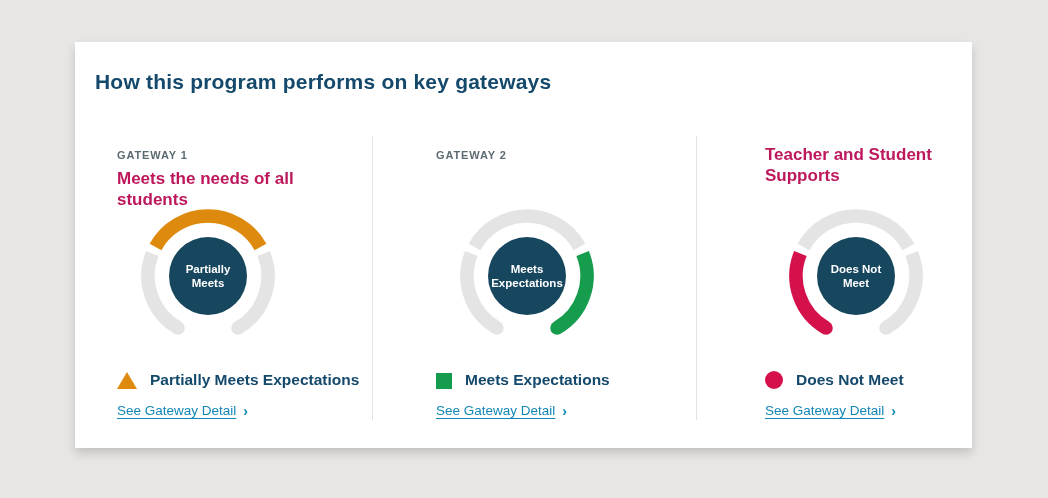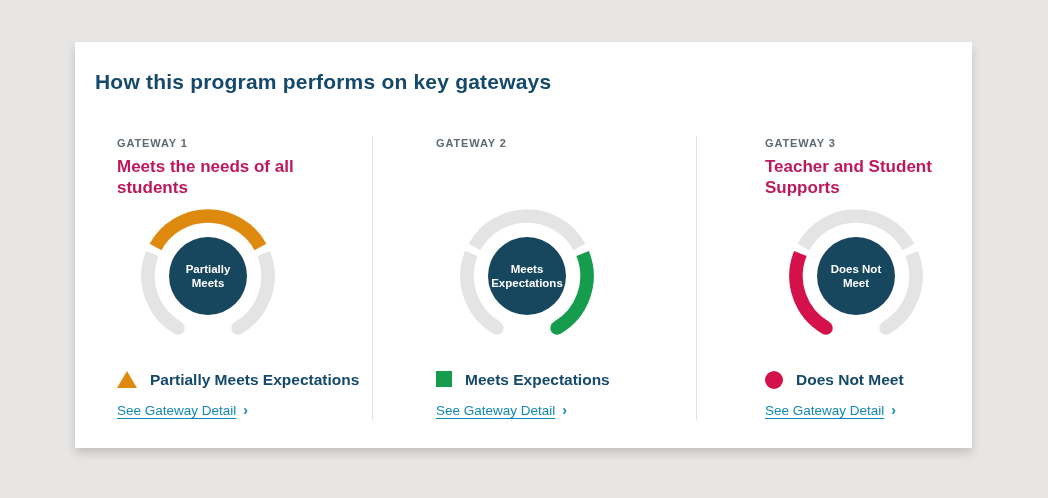--- a/index.html
+++ b/index.html
@@ -28,48 +28,49 @@
   }
   .divider.d1 { left:297px; }
   .divider.d2 { left:621px; }
   .col { position:absolute; top:95px; width:272px; height:300px; }
   .col.c1 { left:42px; }
   .col.c2 { left:361px; }
   .col.c3 { left:690px; }
   .eyebrow {
     font-size:11px; font-weight:bold; color:#5c6a72;
     letter-spacing:0.9px;
+    margin-top:12px;
   }
   .gw-title {
     margin-top:7px; width:218px;
     font-size:17px; font-weight:bold; color:#be185d;
     line-height:1.25;
   }
   .gauge {
     position:absolute; left:16px; top:64px;
     width:150px; height:150px; display:block;
   }
   .rating-row {
     position:absolute; top:234px; left:0;
-    display:flex; align-items:flex-start;
+    display:flex; align-items:flex-end;
   }
   .rating-shape { flex:0 0 auto; margin-right:13px; }
   .shape-triangle {
     width:0; height:0;
     border-left:10px solid transparent;
     border-right:10px solid transparent;
     border-bottom:17px solid #de8a0e;
   }
   .shape-square { width:16px; height:16px; background:#169c4d; }
   .shape-circle { width:18px; height:18px; border-radius:50%; background:#d4114a; }
   .rating-label { font-size:15.5px; font-weight:bold; color:#14496b; }
   .detail-link {
     position:absolute; top:266px; left:0;
     font-size:13.5px; color:#1187b5; cursor:pointer;
-    text-decoration:none; display:flex; align-items:flex-start;
+    text-decoration:none; display:flex; align-items:flex-end;
   }
   .detail-link .link-text { text-decoration:underline; text-underline-offset:3px; }
   .detail-link .chevron {
     margin-left:7px; font-size:14px; font-weight:bold;
     text-decoration:none; line-height:1;
   }
 </style>
 </head>
 <body style="background: rgb(231, 230, 229);">
 
@@ -116,21 +117,20 @@
       <span class="rating-shape shape-square" style="background: rgb(22, 156, 77);"></span>
       <span class="rating-label">Meets Expectations</span>
     </div>
     <a class="detail-link" href="#">
       <span class="link-text">See Gateway Detail</span>
       <span class="chevron">›</span>
     </a>
   </div>
 
   <div class="col c3">
-    <div class="eyebrow">GATEWAY 3</div>
     <div class="gw-title">Teacher and Student Supports</div>
     <svg class="gauge" viewBox="0 0 150 150">
         <path d="M 45.00 126.96 A 60 60 0 0 1 19.37 52.52" fill="none" stroke="#d4114a" stroke-width="13.5"></path>
         <path d="M 22.52 45.91 A 60 60 0 0 1 127.48 45.91" fill="none" stroke="#e4e4e5" stroke-width="13.5"></path>
         <path d="M 130.63 52.52 A 60 60 0 0 1 105.00 126.96" fill="none" stroke="#e4e4e5" stroke-width="13.5"></path>
         <circle cx="44.99999999999997" cy="126.9615242270663" r="6.75" fill="#d4114a"></circle>
         <circle cx="105" cy="126.96152422706632" r="6.75" fill="#e4e4e5"></circle>
         <circle cx="75" cy="75" r="39" fill="#17465f"></circle>
         <text text-anchor="middle" fill="#ffffff" font-size="11.5" font-weight="bold" font-family="&quot;Liberation Sans&quot;, sans-serif"><tspan x="75" y="72.0">Does Not</tspan><tspan x="75" y="86.0">Meet</tspan></text>
       </svg>

